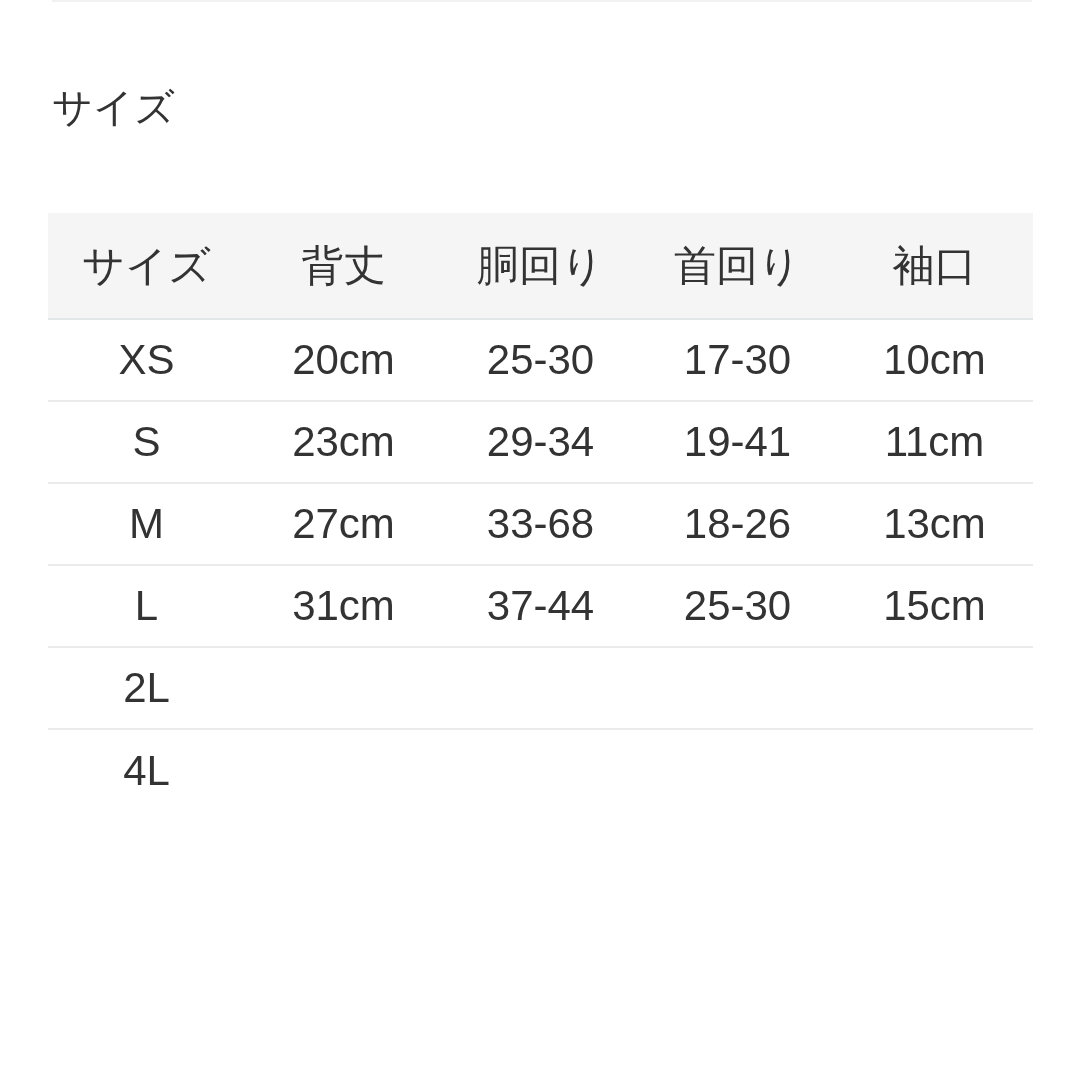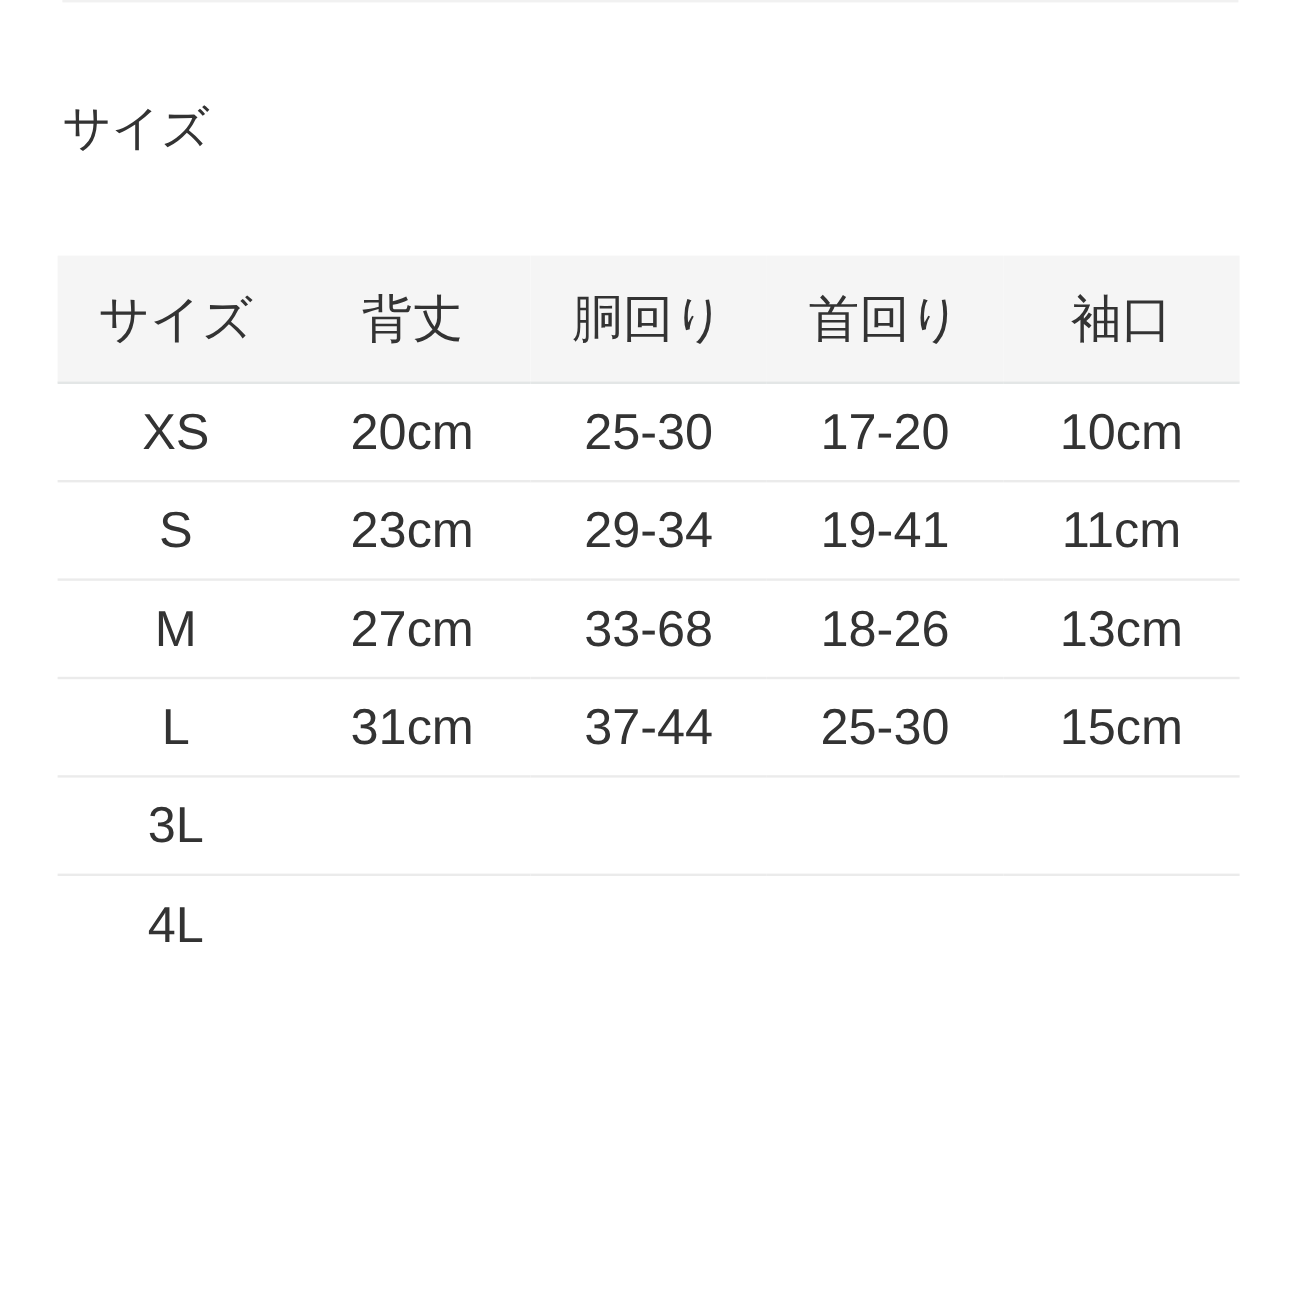--- a/index.html
+++ b/index.html
@@ -79,21 +79,21 @@
       <th>胴回り</th>
       <th>首回り</th>
       <th>袖口</th>
     </tr>
   </thead>
   <tbody>
     <tr>
       <td>XS</td>
       <td>20cm</td>
       <td>25-30</td>
-      <td>17-20</td>
+      <td>17-30</td>
       <td>10cm</td>
     </tr>
     <tr>
       <td>S</td>
       <td>23cm</td>
       <td>29-34</td>
       <td>19-41</td>
       <td>11cm</td>
     </tr>
     <tr>
@@ -104,21 +104,21 @@
       <td>13cm</td>
     </tr>
     <tr>
       <td>L</td>
       <td>31cm</td>
       <td>37-44</td>
       <td>25-30</td>
       <td>15cm</td>
     </tr>
     <tr>
-      <td>3L</td>
+      <td>2L</td>
       <td></td>
       <td></td>
       <td></td>
       <td></td>
     </tr>
     <tr>
       <td>4L</td>
       <td></td>
       <td></td>
       <td></td>

